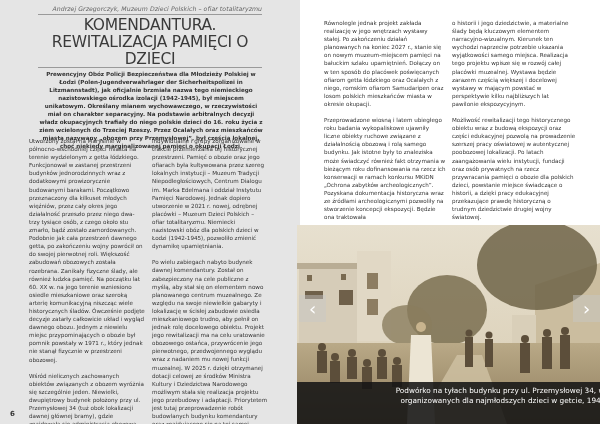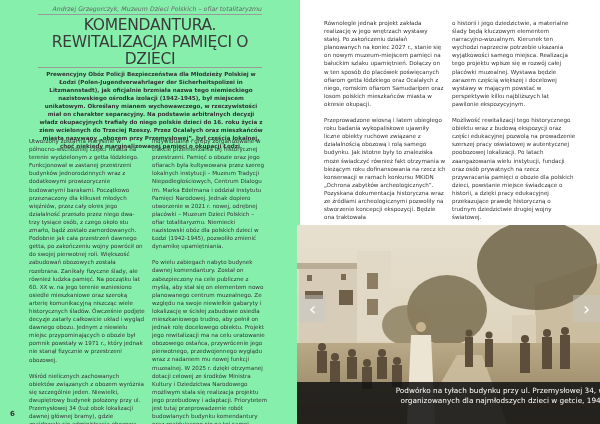--- a/index.html
+++ b/index.html
@@ -1,17 +1,17 @@
 <!DOCTYPE html>
 <html><head>
 <meta charset="utf-8">
 <style>
   html, body { margin:0; padding:0; }
   body { width:600px; height:424px; overflow:hidden; background:#ffffff; position:relative; font-family:"DejaVu Sans", sans-serif; color:#2b2b2b; }
-  .page-left { position:absolute; left:0; top:0; width:300px; height:424px; background:#86efac; }
+  .page-left { position:absolute; left:0; top:0; width:300px; height:424px; background:#e5e5e5; }
   .page-right { position:absolute; left:300px; top:0; width:300px; height:424px; background:#fff; }
   .byline { position:absolute; left:38px; top:5px; width:224px; text-align:right; font-size:6.2px; font-style:italic; color:#666; letter-spacing:0.05px; }
   .rule { position:absolute; height:1px; background:#9a9a9a; }
   .title { position:absolute; left:38px; top:17px; width:224px; text-align:center; font-family:"DejaVu Sans", sans-serif; font-size:15.5px; line-height:17px; color:#3a3a3a; font-weight:normal; letter-spacing:-0.3px; }
   .lead { position:absolute; left:38px; top:70px; width:226px; text-align:center; font-size:5.6px; line-height:8px; color:#333; font-weight:bold; }
   .col { position:absolute; font-size:5.6px; line-height:8.1px; color:#333; text-align:left; }
   .col p { margin:0 0 8px 0; }
   .pagenum { position:absolute; left:10px; top:410px; font-size:7px; font-weight:bold; color:#333; }
   .photo { position:absolute; left:297px; top:225px; width:303px; height:199px; overflow:hidden; background:#d9cfbb; }
   .photo svg { position:absolute; left:0; top:0; }

